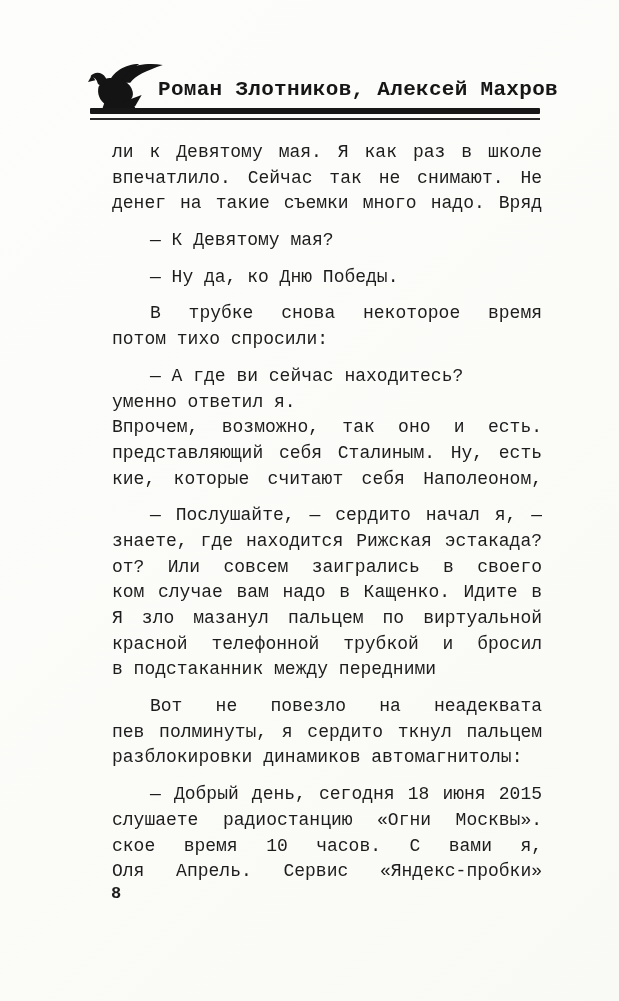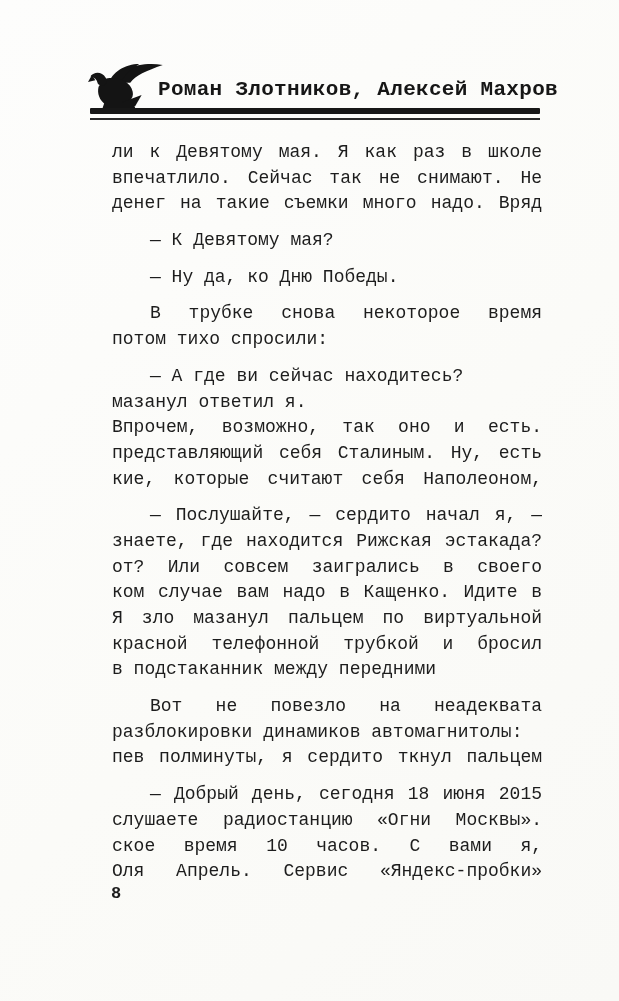--- a/index.html
+++ b/index.html
@@ -71,34 +71,34 @@
 
   <div class="body-text">
       <div class="line j">ли к Девятому мая. Я как раз в школе учился. Очень</div>
       <div class="line j">впечатлило. Сейчас так не снимают. Не умеют, да и</div>
       <div class="line j">денег на такие съемки много надо. Вряд ли потянут.</div>
       <div class="line ind">— К Девятому мая?</div>
       <div class="line ind">— Ну да, ко Дню Победы.</div>
       <div class="line j ind">В трубке снова некоторое время помолчали, а</div>
       <div class="line">потом тихо спросили:</div>
       <div class="line ind">— А где ви сейчас находитесь?</div>
-      <div class="line">мазанул ответил я.</div>
+      <div class="line">уменно ответил я.</div>
       <div class="line j">Впрочем, возможно, так оно и есть. Псих, реально</div>
       <div class="line j">представляющий себя Сталиным. Ну, есть же вся-</div>
       <div class="line j">кие, которые считают себя Наполеоном, вот и тут...</div>
       <div class="line j ind">— Послушайте, — сердито начал я, — вы что, не</div>
       <div class="line j">знаете, где находится Рижская эстакада? Вы — иди-</div>
       <div class="line j">от? Или совсем заигрались в своего Сталина? В та-</div>
       <div class="line j">ком случае вам надо в Кащенко. Идите в жопу! —</div>
       <div class="line j">Я зло мазанул пальцем по виртуальной кнопке с</div>
       <div class="line j">красной телефонной трубкой и бросил мобильник</div>
       <div class="line">в подстаканник между передними креслами.</div>
       <div class="line j ind">Вот не повезло на неадеквата нарваться! Поки-</div>
+      <div class="line j">пев полминуты, я сердито ткнул пальцем в кнопку</div>
       <div class="line">разблокировки динамиков автомагнитолы:</div>
-      <div class="line j">пев полминуты, я сердито ткнул пальцем в кнопку</div>
       <div class="line j ind">— Добрый день, сегодня 18 июня 2015 года. Вы</div>
       <div class="line j">слушаете радиостанцию «Огни Москвы». Москов-</div>
       <div class="line j">ское время 10 часов. С вами я, бессменная ведущая</div>
       <div class="line j">Оля Апрель. Сервис «Яндекс-пробки» оценивает</div>
     </div>
 
   <div class="page-number">8</div>
 
 </div>
 

